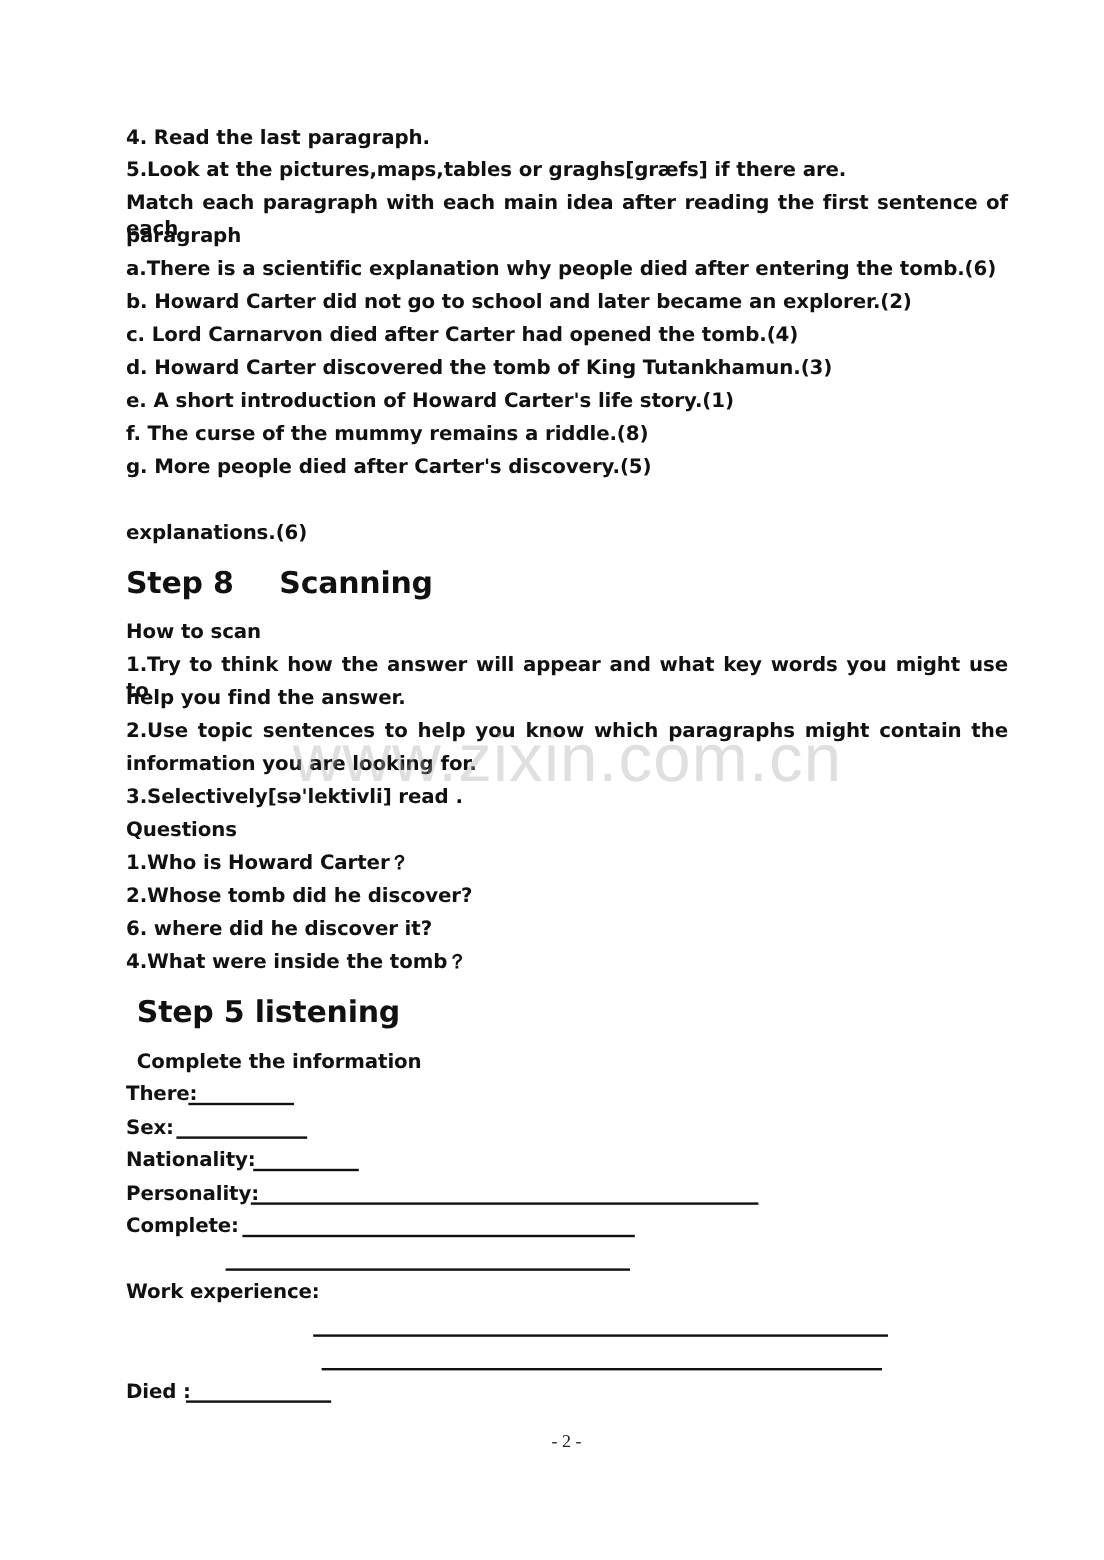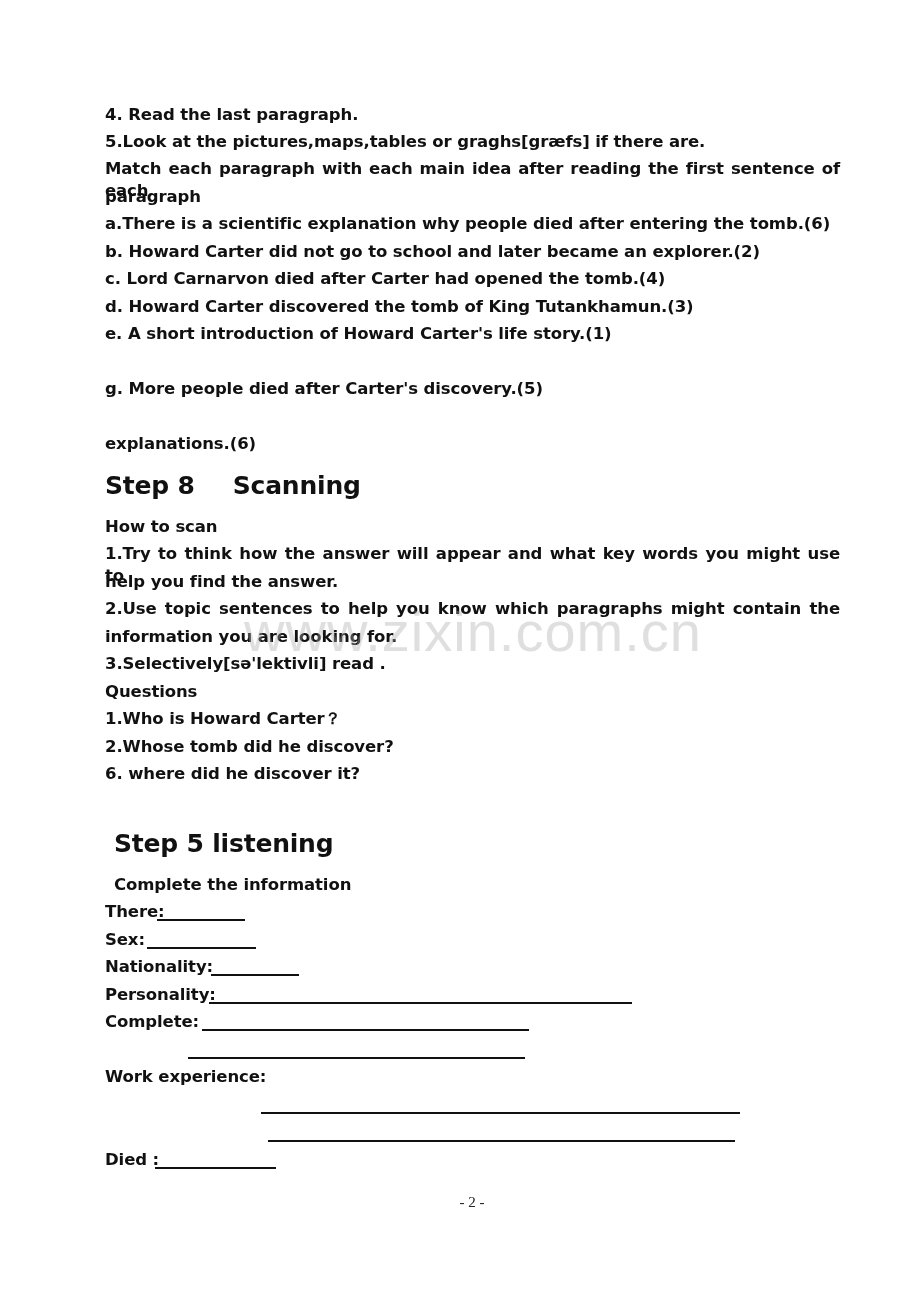--- a/index.html
+++ b/index.html
@@ -83,39 +83,41 @@
   <div class="line" style="top:131px">5.Look at the pictures,maps,tables or graghs[græfs] if there are.</div>
 
   <div class="line justify" style="top:158px">Match each paragraph with each main idea after reading the first sentence of each</div>
   <div class="line" style="top:186px">paragraph</div>
 
   <div class="line" style="top:213px">a.There is a scientific explanation why people died after entering the tomb.(6)</div>
   <div class="line" style="top:241px">b. Howard Carter did not go to school and later became an explorer.(2)</div>
   <div class="line" style="top:268px">c. Lord Carnarvon died after Carter had opened the tomb.(4)</div>
   <div class="line" style="top:296px">d. Howard Carter discovered the tomb of King Tutankhamun.(3)</div>
   <div class="line" style="top:323px">e. A short introduction of Howard Carter's life story.(1)</div>
+  <div class="line" style="top:351px">f. The curse of the mummy remains a riddle.(8)</div>
   <div class="line" style="top:378px">g. More people died after Carter's discovery.(5)</div>
   <div class="line" style="top:433px">explanations.(6)</div>
 
   <div class="heading" style="left:93px; top:470px">
     <span>Step 8</span><span class="gap"></span><span>Scanning</span>
   </div>
 
   <div class="line" style="top:516px">How to scan</div>
 
   <div class="line justify" style="top:543px">1.Try to think how the answer will appear and what key words you might use to</div>
   <div class="line" style="top:571px">help you find the answer.</div>
   <div class="line justify" style="top:598px">2.Use topic sentences to help you know which paragraphs might contain the</div>
   <div class="line" style="top:626px">information you are looking for.</div>
   <div class="line" style="top:653px">3.Selectively[sə'lektivli] read .</div>
 
   <div class="line" style="top:681px">Questions</div>
   <div class="line" style="top:708px">1.Who is Howard Carter？</div>
   <div class="line" style="top:736px">2.Whose tomb did he discover?</div>
   <div class="line" style="top:763px">6. where did he discover it?</div>
+  <div class="line" style="top:791px">4.What were inside the tomb？</div>
 
   <div class="heading" style="left:102px; top:828px">Step 5 listening</div>
 
   <div class="line" style="left:102px; top:874px">Complete the information</div>
 
   <div class="line" style="top:901px">There:</div>
   <div class="blank" style="left:145px; top:919px; width:88px"></div>
 
   <div class="line" style="top:929px">Sex:</div>
   <div class="blank" style="left:135px; top:947px; width:109px"></div>

